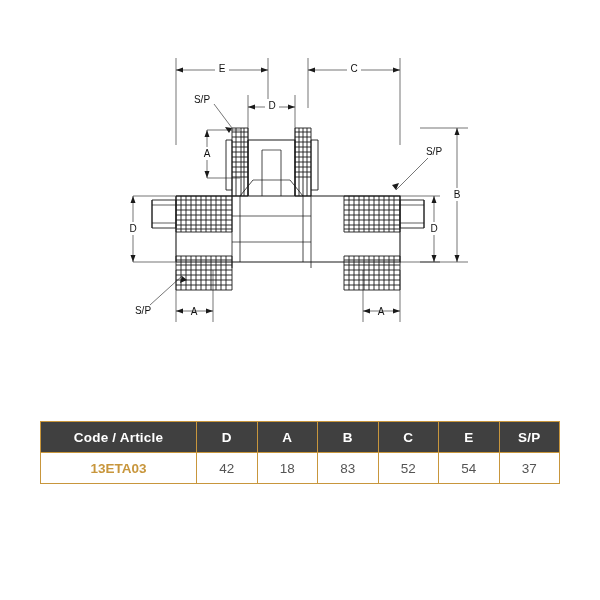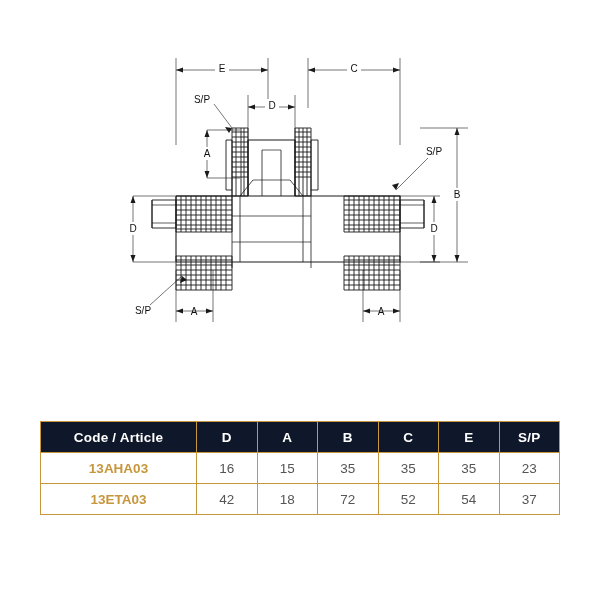--- a/index.html
+++ b/index.html
@@ -38,21 +38,21 @@
     table-layout: fixed;
   }
   table.spec th, table.spec td {
     border: 1px solid #c8963c;
     text-align: center;
     font-size: 13.5px;
     height: 30px;
     padding: 0;
   }
   table.spec thead th {
-    background: #0f172a;
+    background: #404040;
     color: #ffffff;
     font-weight: bold;
     letter-spacing: 0.2px;
   }
   table.spec thead th.code-col {
     width: 155px;
   }
   table.spec tbody td.code-cell {
     color: #c8963c;
     font-weight: bold;
@@ -248,33 +248,24 @@
           <th>D</th>
           <th>A</th>
           <th>B</th>
           <th>C</th>
           <th>E</th>
           <th>S/P</th>
         </tr>
       </thead>
       <tbody>
         <tr>
-          <td class="code-cell">13AHA03</td>
-          <td>16</td>
-          <td>15</td>
-          <td>35</td>
-          <td>35</td>
-          <td>35</td>
-          <td>23</td>
-        </tr>
-        <tr>
           <td class="code-cell">13ETA03</td>
           <td>42</td>
           <td>18</td>
-          <td>72</td>
+          <td>83</td>
           <td>52</td>
           <td>54</td>
           <td>37</td>
         </tr>
       </tbody>
     </table>
   </div>
 
 </div>
 

